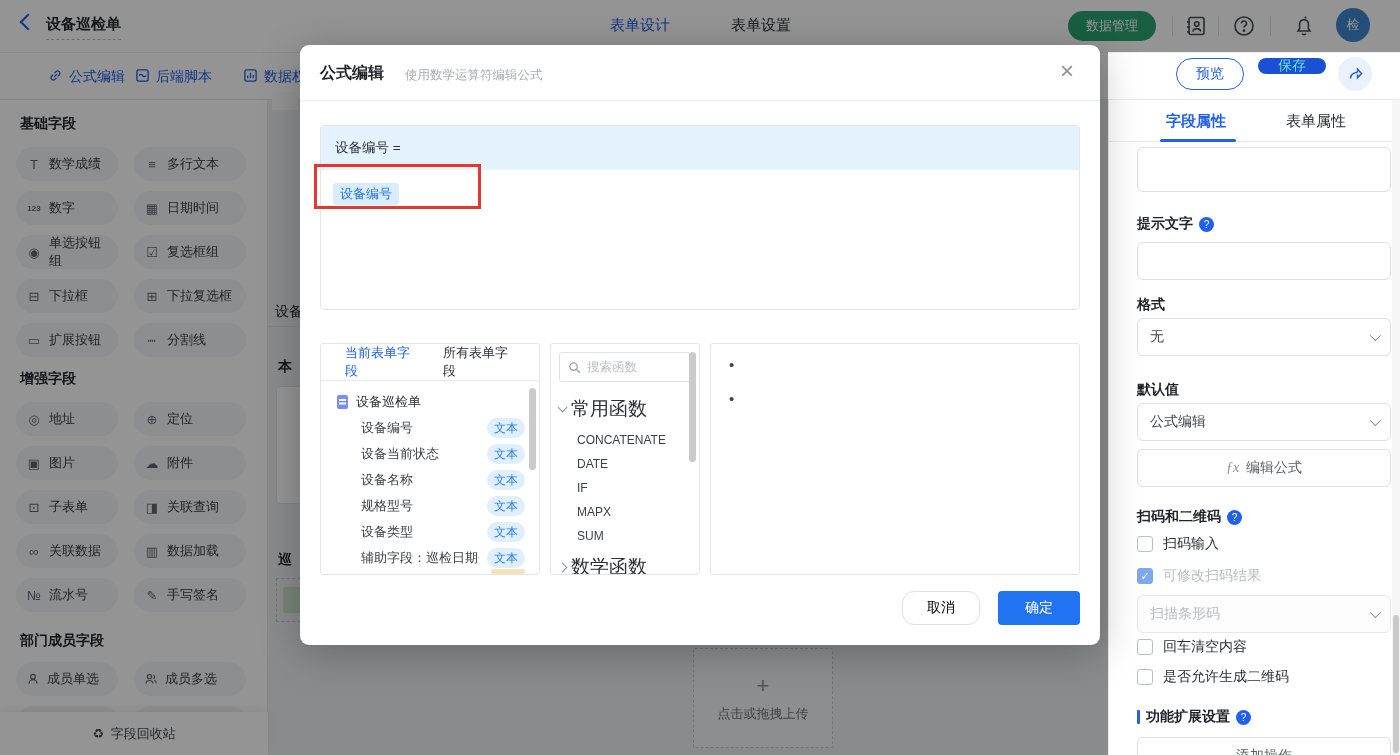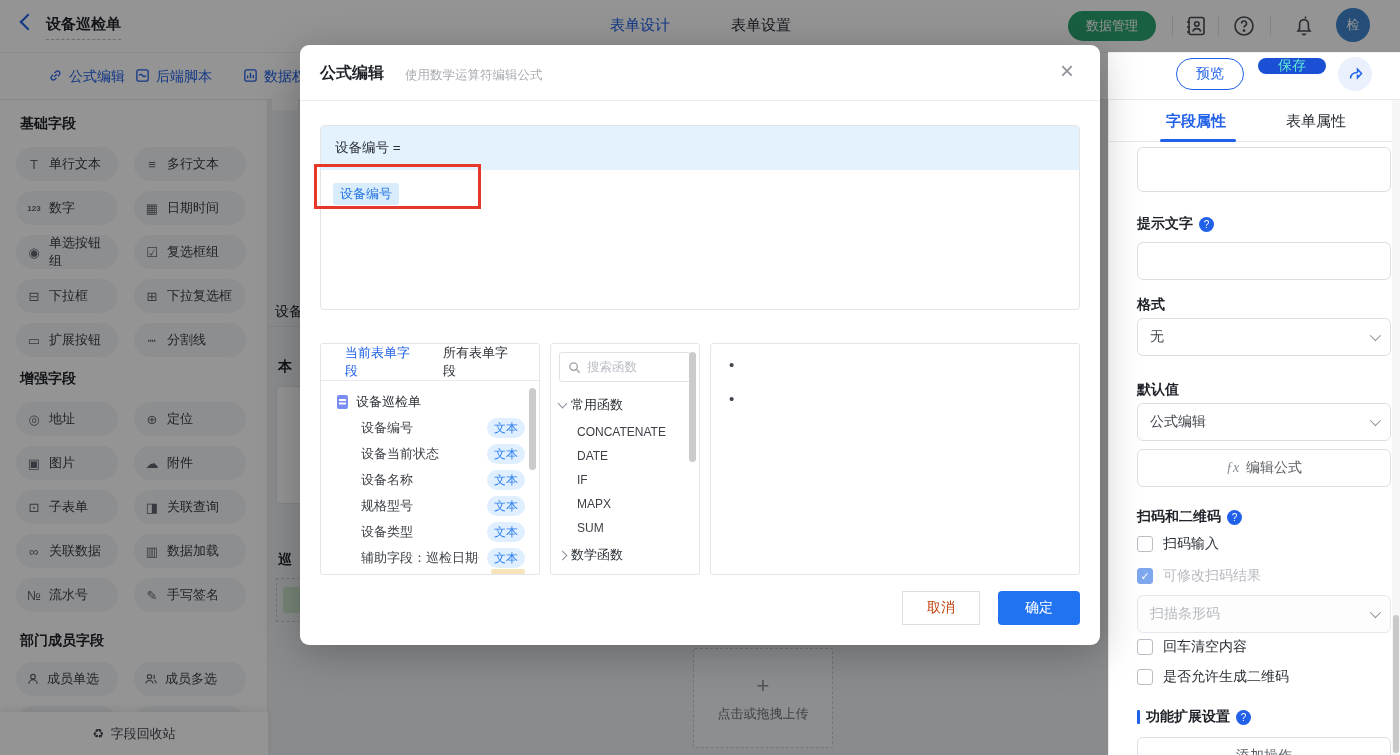--- a/index.html
+++ b/index.html
@@ -90,30 +90,30 @@
   .doc-ic:before { content:""; position:absolute; left:2px; top:4px; width:7px; height:1.5px; background:#fff; box-shadow:0 3.5px 0 #fff; }
   .vrow { display:flex; align-items:center; height:26px; padding-left:40px; padding-right:14px; font-size:13px; color:#3d4147; }
   .vrow .vname { white-space:nowrap; overflow:hidden; max-width:118px; }
   .badge { margin-left:auto; height:20px; line-height:20px; padding:0 7px; background:#e0efff; border-radius:10px; color:#2d7ff0; font-size:12px; flex:none; }
   .badge.partial { background:#f6e3b8; height:5px; }
   .mini-scroll { position:absolute; width:7px; background:#cbcbcb; border-radius:4px; }
   .search-box { margin:8px; height:30px; border:1px solid #dfe1e6; border-radius:3px; display:flex; align-items:center; gap:6px; padding:0 8px; }
   .search-box svg { width:13px; height:13px; flex:none; }
   .search-box input { border:0; outline:0; width:100px; font-size:12.5px; color:#3d4147; font-family:inherit; background:transparent; }
   .search-box input::placeholder { color:#b9bdc4; }
-  .fn-group { display:flex; align-items:center; gap:5px; padding:6px 8px; font-size:13px; color:#2a2f36; }
+  .fn-group { display:flex; align-items:center; gap:5px; padding:6px 8px; font-size:19px; color:#2a2f36; }
   .fn-chev { width:7px; height:7px; border-right:1.4px solid #8a8f99; border-bottom:1.4px solid #8a8f99; flex:none; }
   .fn-chev.open { transform:rotate(45deg); margin-top:-3px; }
   .fn-chev.closed { transform:rotate(-45deg); }
   .fn-item { padding:5px 8px 5px 26px; font-size:12px; color:#3d4147; }
   .tip { display:flex; gap:9px; padding:10px 16px 2px 18px; font-size:13px; color:#42464e; line-height:22px; align-items:flex-start; }
   .tip .dot { font-size:15px; line-height:22px; }
   .fn-purple { color:#722ed1; }
   .chip { display:inline-block; height:20px; line-height:20px; padding:0 6px; background:#e2f0fe; border-radius:3px; color:#2679e8; font-size:12.5px; margin:0 3px; vertical-align:-3px; }
-  .m-btn-cancel { position:absolute; left:602px; top:546px; width:78px; height:34px; border:1px solid #dcdfe5; border-radius:0; background:#fff; font-size:14px; color:#c2410c; display:flex; align-items:center; justify-content:center; cursor:pointer; }
+  .m-btn-cancel { position:absolute; left:602px; top:546px; width:78px; height:34px; border:1px solid #dcdfe5; border-radius:12px; background:#fff; font-size:14px; color:#000000; display:flex; align-items:center; justify-content:center; cursor:pointer; }
   .m-btn-ok { position:absolute; left:698px; top:546px; width:82px; height:34px; border-radius:4px; background:#2173f2; font-size:14px; color:#fff; display:flex; align-items:center; justify-content:center; cursor:pointer; }
 
   .red-annotation { left:314px; top:164px; width:167px; height:45px; border:3px solid #e5382a; z-index:60; }
 </style>
 </head>
 <body>
 
 <div class="stage">
 
   <div class="abs topbar">
@@ -179,21 +179,21 @@
     <svg viewBox="0 0 17 17" fill="none" stroke="#2160e8" stroke-width="1.5">
         <path d="M3.5 12.5c.3-4 3.2-6 7-6"></path>
         <path d="M10.5 6.5V3.2l4 4.3-4 4.3V8.5"></path>
       </svg>
   </div>
 
   <div class="abs sidebar">
     <div class="abs sec-title" style="top:15px">基础字段</div>
     <div class="abs fbtn col1" style="top:47px">
         <span class="fic">T</span>
-        <span>单行文本</span>
+        <span>数学成绩</span>
       </div>
     <div class="abs fbtn col2" style="top:47px">
         <span class="fic">≡</span>
         <span>多行文本</span>
       </div>
     <div class="abs fbtn col1" style="top:91px">
         <span class="fic small">123</span>
         <span>数字</span>
       </div>
     <div class="abs fbtn col2" style="top:91px">

